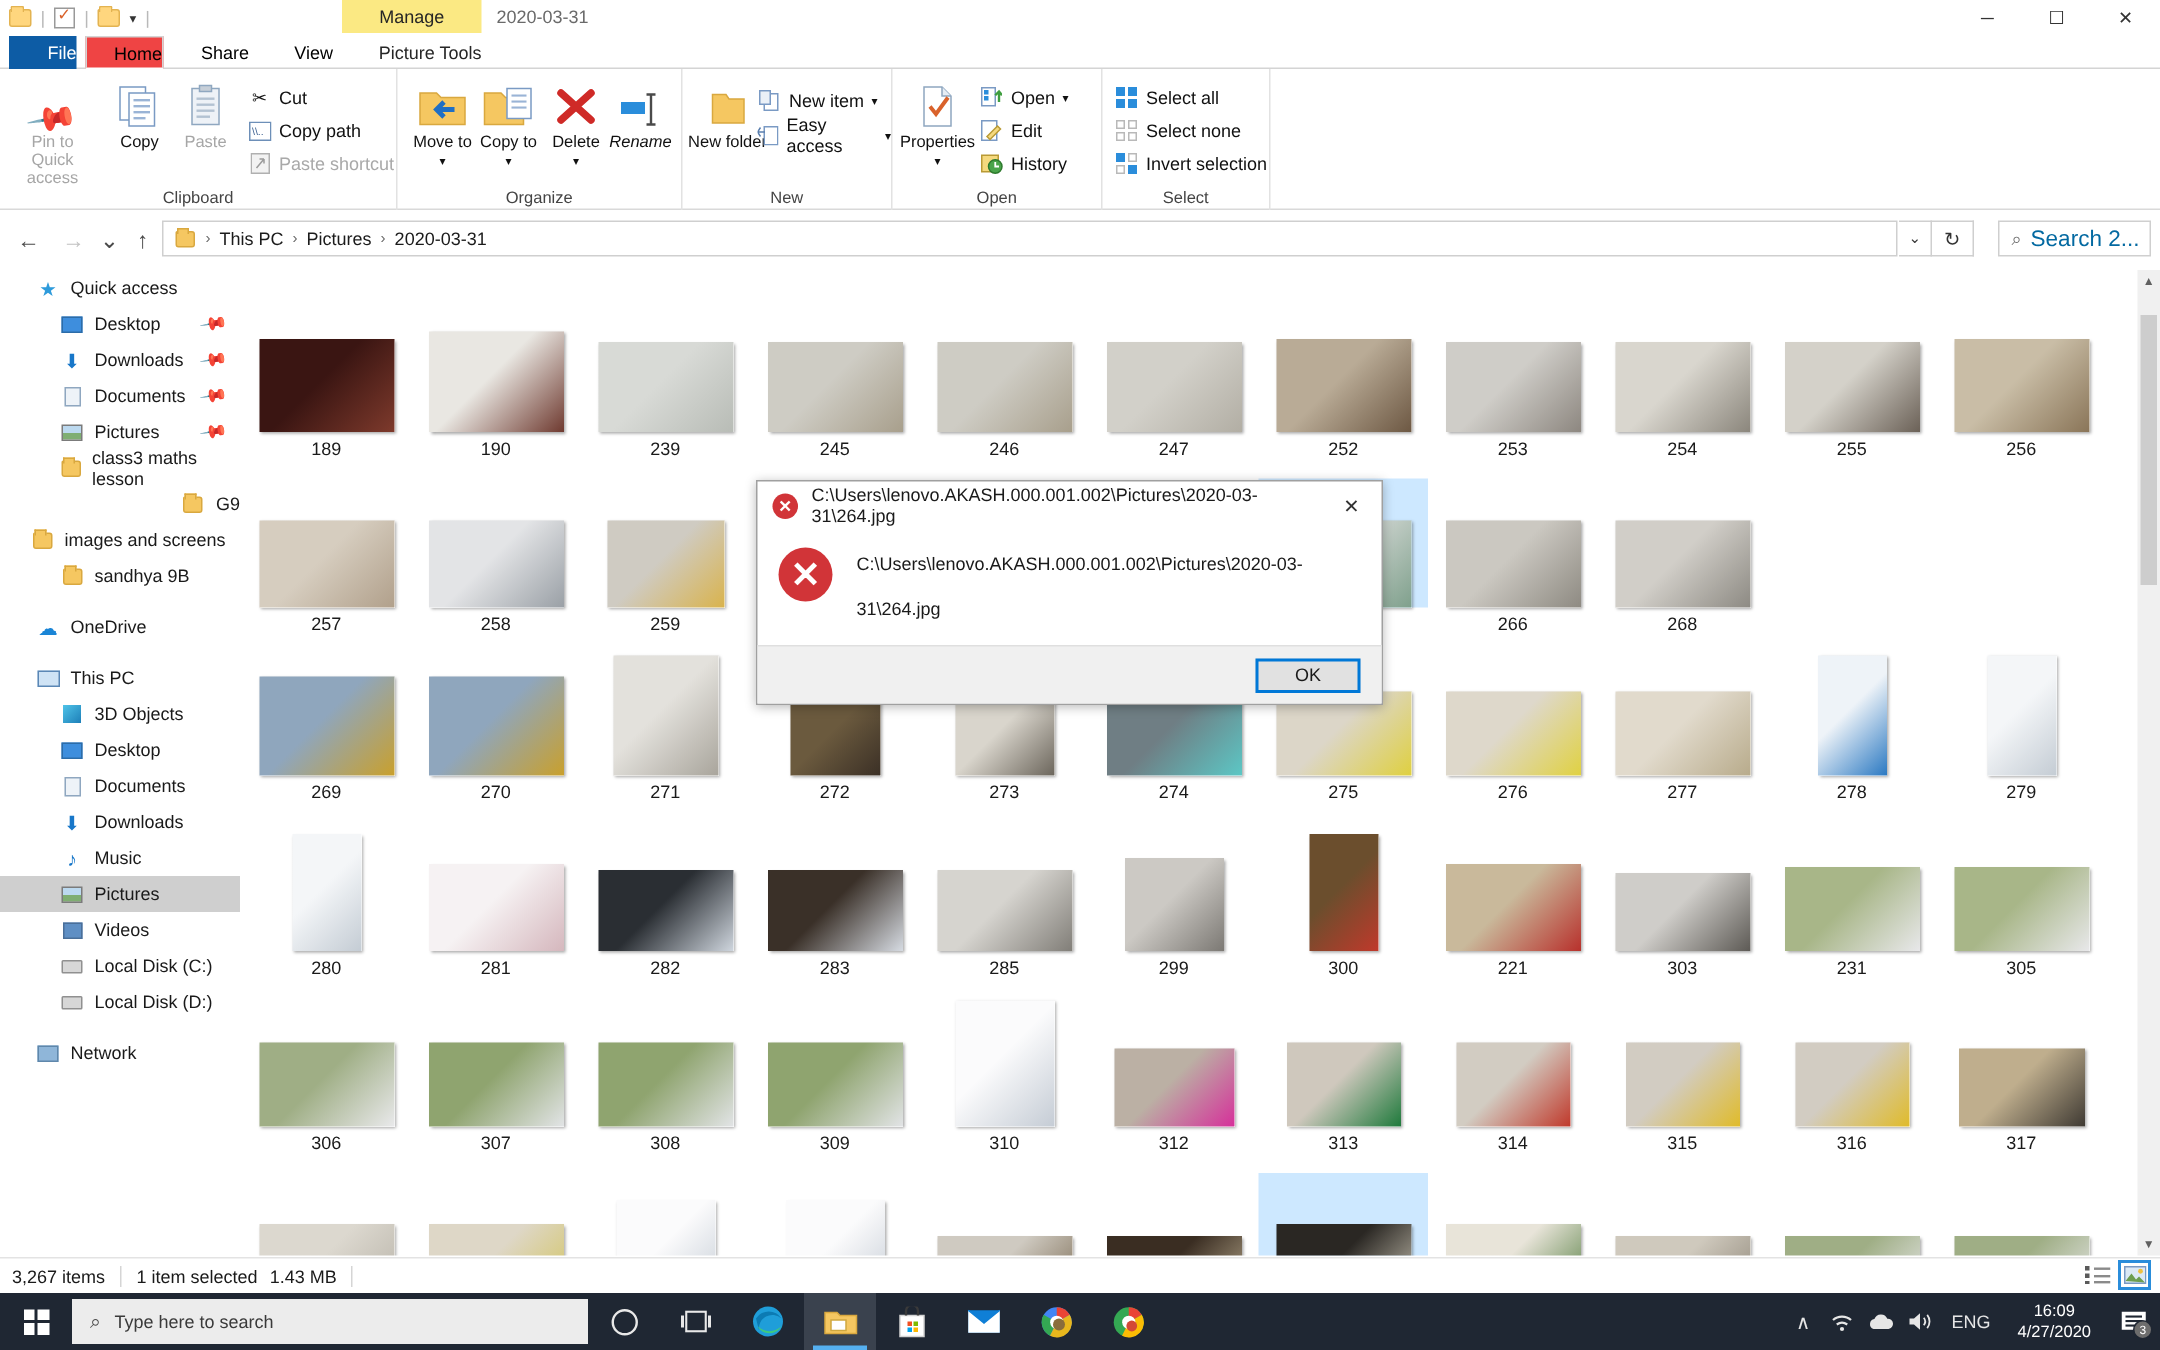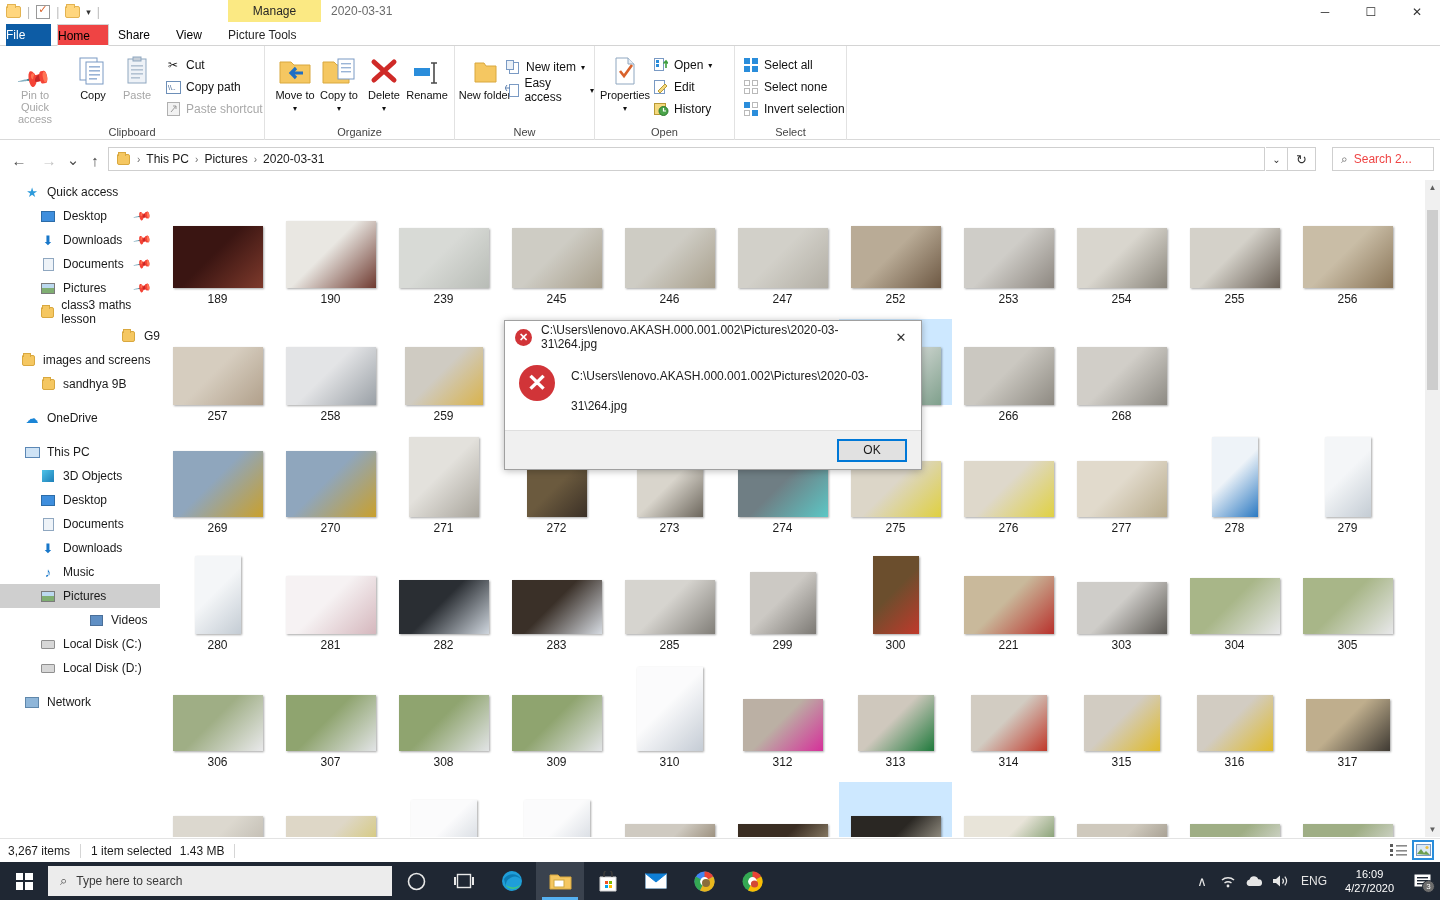--- a/index.html
+++ b/index.html
@@ -28,21 +28,21 @@
   .ctx-tab-band {
     position:absolute; left:228px; top:0; width:93px; height:22px;
     background:#fbe983; color:#262626; font-size:12px; text-align:center; line-height:22px;
   }
   .win-title { position:absolute; left:331px; top:0; height:22px; line-height:22px; font-size:12px; color:#6a6a6a; }
   .wincontrols { position:absolute; right:0; top:0; display:flex; height:24px; }
   .wincontrols div { width:46px; height:24px; display:flex; align-items:center; justify-content:center; color:#333; font-size:12px; }
 
   
   .tabstrip { position:absolute; left:0; top:24px; width:1440px; height:22px; border-bottom:1px solid #d4d4d4; background:#fff; }
-  .tab { position:absolute; top:0; height:22px; line-height:22px; font-size:12px; text-align:left; color:#000; }
+  .tab { position:absolute; top:0; height:22px; line-height:22px; font-size:12px; text-align:right; color:#000; }
   .tab.file { left:6px; width:45px; background:#0d5ca5; color:#fff; }
   .tab.home { left:57px; width:52px; background:#ef4444; border:1px solid #d4d4d4; border-bottom:1px solid #fff; }
   .tab.share { left:118px; width:48px; }
   .tab.view { left:176px; width:46px; }
   .tab.pictools { left:228px; width:93px; color:#262626; }
   .ribbon-right { position:absolute; right:8px; top:25px; display:flex; gap:10px; align-items:center; }
   .chev-up { color:#333; font-size:11px; }
   .help-q { width:16px; height:16px; border-radius:50%; border:1px solid #1877c9; color:#1877c9; font-size:10px; text-align:center; line-height:14px; }
 
   
@@ -63,21 +63,21 @@
   .addrbar { position:absolute; left:0; top:141px; width:1440px; height:36px; background:#fff; }
   .navbtn { position:absolute; top:8px; width:22px; height:22px; display:flex; align-items:center; justify-content:center; font-size:15px; color:#4a4a4a; }
   .navbtn.disabled { color:#c2c2c2; }
   .crumbbox { position:absolute; left:108px; top:147px; width:1157px; height:24px; border:1px solid #cfcfcf; background:#fff; display:flex; align-items:center; padding-left:6px; gap:0; }
   .crumb { font-size:12px; color:#1b1b1b; padding:0 4px; }
   .crumb-sep { color:#6b6b6b; font-size:10px; padding:0 2px; }
   .addr-caret { position:absolute; left:1266px; top:147px; width:22px; height:24px; border:1px solid #cfcfcf; border-left:none; display:flex; align-items:center; justify-content:center; font-size:10px; color:#333; }
   .addr-refresh { position:absolute; left:1288px; top:147px; width:28px; height:24px; border:1px solid #cfcfcf; border-left:none; display:flex; align-items:center; justify-content:center; font-size:13px; color:#333; }
   .searchbox { position:absolute; left:1332px; top:147px; width:102px; height:24px; border:1px solid #cfcfcf; background:#fff; display:flex; align-items:center; gap:6px; padding-left:8px; }
   .searchbox .mag { color:#6d6d6d; font-size:12px; }
-  .searchbox span.txt { font-size:12px; color:#ef4444; }
+  .searchbox span.txt { font-size:15px; color:#0369a1; }
 
   
   .navpane { position:absolute; left:0; top:180px; width:160px; height:657px; background:#fff; overflow:hidden; }
   .nrow { height:24px; display:flex; align-items:center; font-size:12px; color:#1a1a1a; position:relative; }
   .nrow.sel { background:#cfcfcf; }
   .nrow .nic { width:20px; display:flex; align-items:center; justify-content:center; margin-right:5px; }
   .nrow .pin { position:absolute; right:10px; color:#8f9aa6; font-size:12px; transform:rotate(35deg); }
   .grp-gap { height:10px; }
   .ic-star { color:#2e9bdb; font-size:13px; }
   .ic-desk { width:14px; height:11px; background:#3e8edd; border:1px solid #2c6ca8; }
@@ -275,21 +275,21 @@
       </div>
       <div class="bigbtn" style="left:92px;">
         <div class="ic">
           <svg width="30" height="28" viewBox="0 0 30 28">
               <path d="M5 4 L25 22 M25 4 L5 22" stroke="#cf2a27" stroke-width="5" stroke-linecap="round"></path>
             </svg>
         </div>
         <span class="lbl">Delete</span>
         <span style="font-size:8px;">▾</span>
       </div>
-      <div class="bigbtn" style="left:135px;">
+      <div class="bigbtn" style="left:135px;font-style:italic;">
         <div class="ic">
           <svg width="34" height="26" viewBox="0 0 34 26">
               <rect x="4" y="8" width="16" height="8" fill="#2a8ddb"></rect>
               <path d="M24 3 V23 M21 3 H27 M21 23 H27" stroke="#4a4a4a" stroke-width="1.6" fill="none"></path>
             </svg>
         </div>
         <span class="lbl">Rename</span>
       </div>
       <div class="grp-label">Organize</div>
     </div>
@@ -541,21 +541,21 @@
             <span class="ic-music">♪</span>
           </span>
           <span>Music</span>
         </div>
         <div class="nrow sel" style="padding-left: 38px;">
           <span class="nic">
             <span class="ic-pics"></span>
           </span>
           <span>Pictures</span>
         </div>
-        <div class="nrow" style="padding-left: 38px; margin-left: 48px;">
+        <div class="nrow" style="padding-left: 38px;">
           <span class="nic">
             <span class="ic-vid"></span>
           </span>
           <span>Videos</span>
         </div>
         <div class="nrow" style="padding-left: 38px; align-items: center;">
           <span class="nic">
             <span class="ic-disk"></span>
           </span>
           <span>Local Disk (C:)</span>
@@ -822,21 +822,21 @@
           <div class="cell">
             <div class="thumbwrap">
               <div class="thumb" style="width: 90px; height: 52px; background: linear-gradient(135deg, rgb(207, 205, 201) 0%, rgb(207, 205, 201) 45%, rgb(93, 90, 85) 100%);"></div>
             </div>
             <div class="cap">303</div>
           </div>
           <div class="cell">
             <div class="thumbwrap">
               <div class="thumb" style="width: 90px; height: 56px; background: linear-gradient(135deg, rgb(168, 182, 136) 0%, rgb(168, 182, 136) 45%, rgb(232, 232, 234) 100%);"></div>
             </div>
-            <div class="cap">304</div>
+            <div class="cap">231</div>
           </div>
           <div class="cell">
             <div class="thumbwrap">
               <div class="thumb" style="width: 90px; height: 56px; background: linear-gradient(135deg, rgb(168, 182, 136) 0%, rgb(168, 182, 136) 45%, rgb(232, 232, 234) 100%);"></div>
             </div>
             <div class="cap">305</div>
           </div>
         </div>
         <div class="thumbrow" style="top: 485px;">
           <div class="cell">

